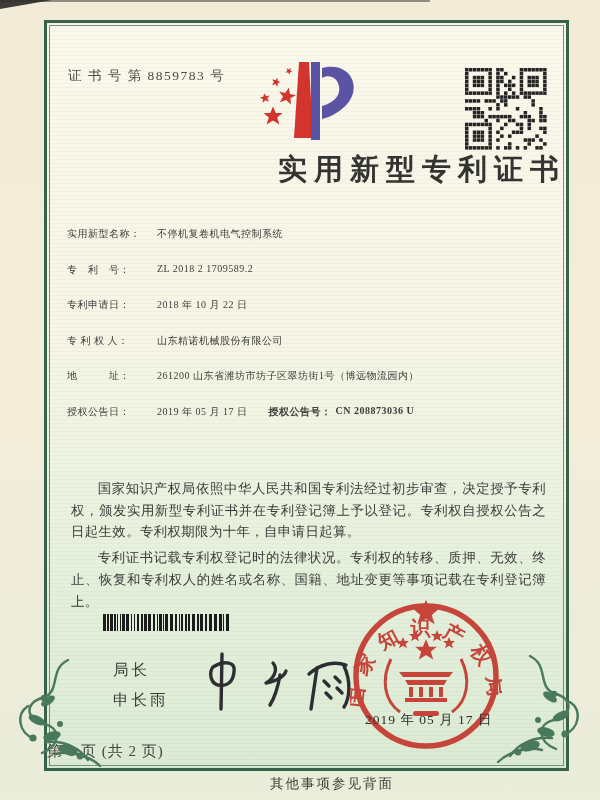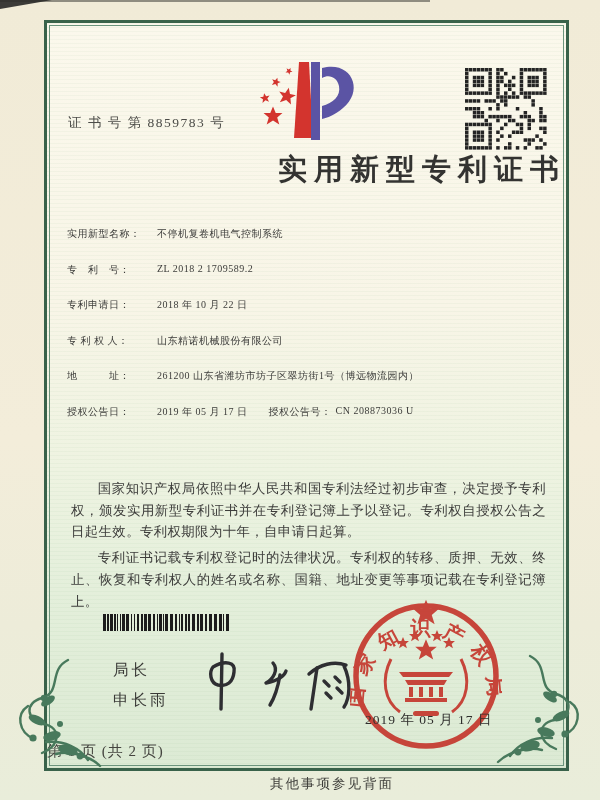--- a/index.html
+++ b/index.html
@@ -14,32 +14,32 @@
         background:rgba(45,45,42,.5);}
 
   .frame{position:absolute;left:44px;top:20px;width:519px;height:745px;
         border:3px solid #39624a;
         background:
           repeating-linear-gradient(180deg,rgba(116,168,118,0.06) 0 1px,transparent 1px 4px),
           linear-gradient(180deg,#fbf8ec 0%,#f8f5e7 38%,#eef3e1 60%,#e4efdb 76%,#dcead4 100%);}
   .frame::before{content:"";position:absolute;inset:2px;border:1px solid #6b947c;pointer-events:none;}
 
   .cert-number{position:absolute;left:21px;top:44px;font-size:13.5px;color:#4c4c48;
-        letter-spacing:1.5px;margin-top:47px;}
+        letter-spacing:1.5px;}
   .logo{position:absolute;left:196px;top:33px;width:126px;height:98px;}
   .qr{position:absolute;left:418px;top:45px;width:82px;height:82px;}
 
   .title{position:absolute;left:0;top:127px;width:100%;text-align:right;
         font-size:29px;font-weight:bold;color:#333331;letter-spacing:7px;}
 
   .fields{position:absolute;left:20px;top:204px;right:16px;font-size:10px;color:#3c3c3a;}
   .frow{height:35.6px;display:flex;align-items:flex-start;letter-spacing:.5px;}
   .flabel{display:inline-block;width:90px;flex:0 0 90px;}
   .fvalue{display:inline-block;}
-  .pair2{margin-left:21px;display:flex;}
+  .pair2{margin-left:21px;display:flex;font-weight:bold;}
   .pair2 .flabel{width:auto;flex:0 0 auto;margin-right:4px;}
 
   .paras{position:absolute;left:20px;top:451px;right:16px;font-size:13.4px;
         line-height:1.62;color:#3d3d3b;text-align:justify;}
   .paras p{margin:4px;text-indent:2em;letter-spacing:.4px;}
 
   .barcode{position:absolute;left:56px;top:591px;width:130px;height:17px;}
   .director{position:absolute;left:66px;top:632px;font-size:15.5px;color:#3a3a37;
         letter-spacing:3px;line-height:30px;}
   .signature{position:absolute;left:142px;top:618px;width:190px;height:88px;}

